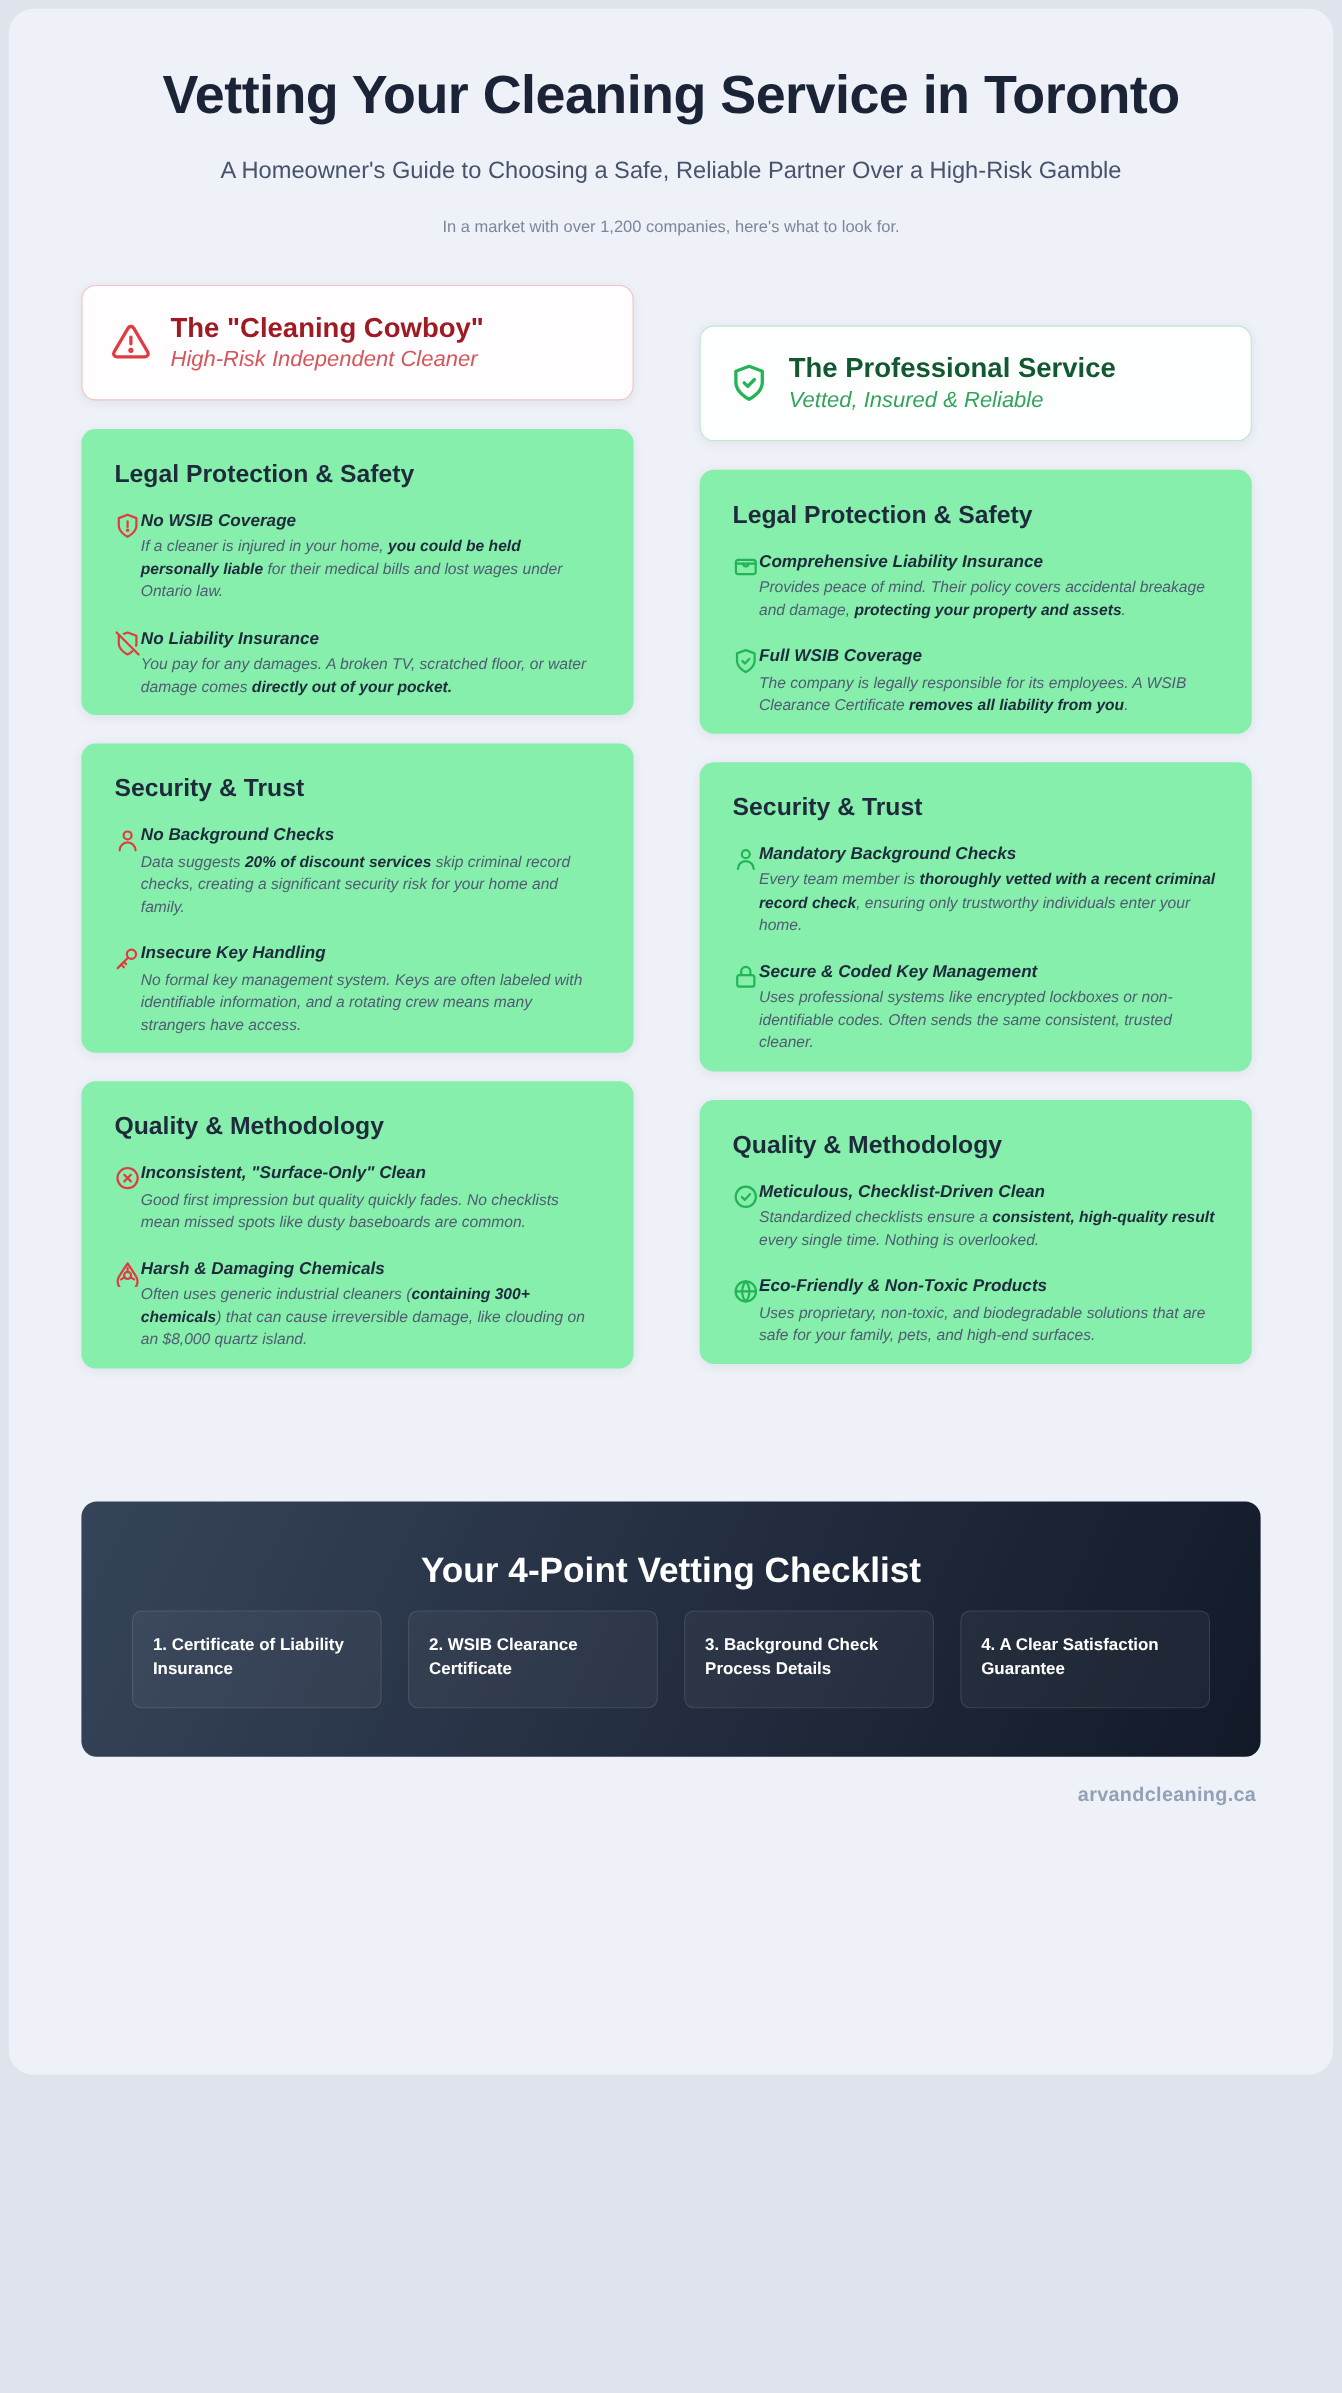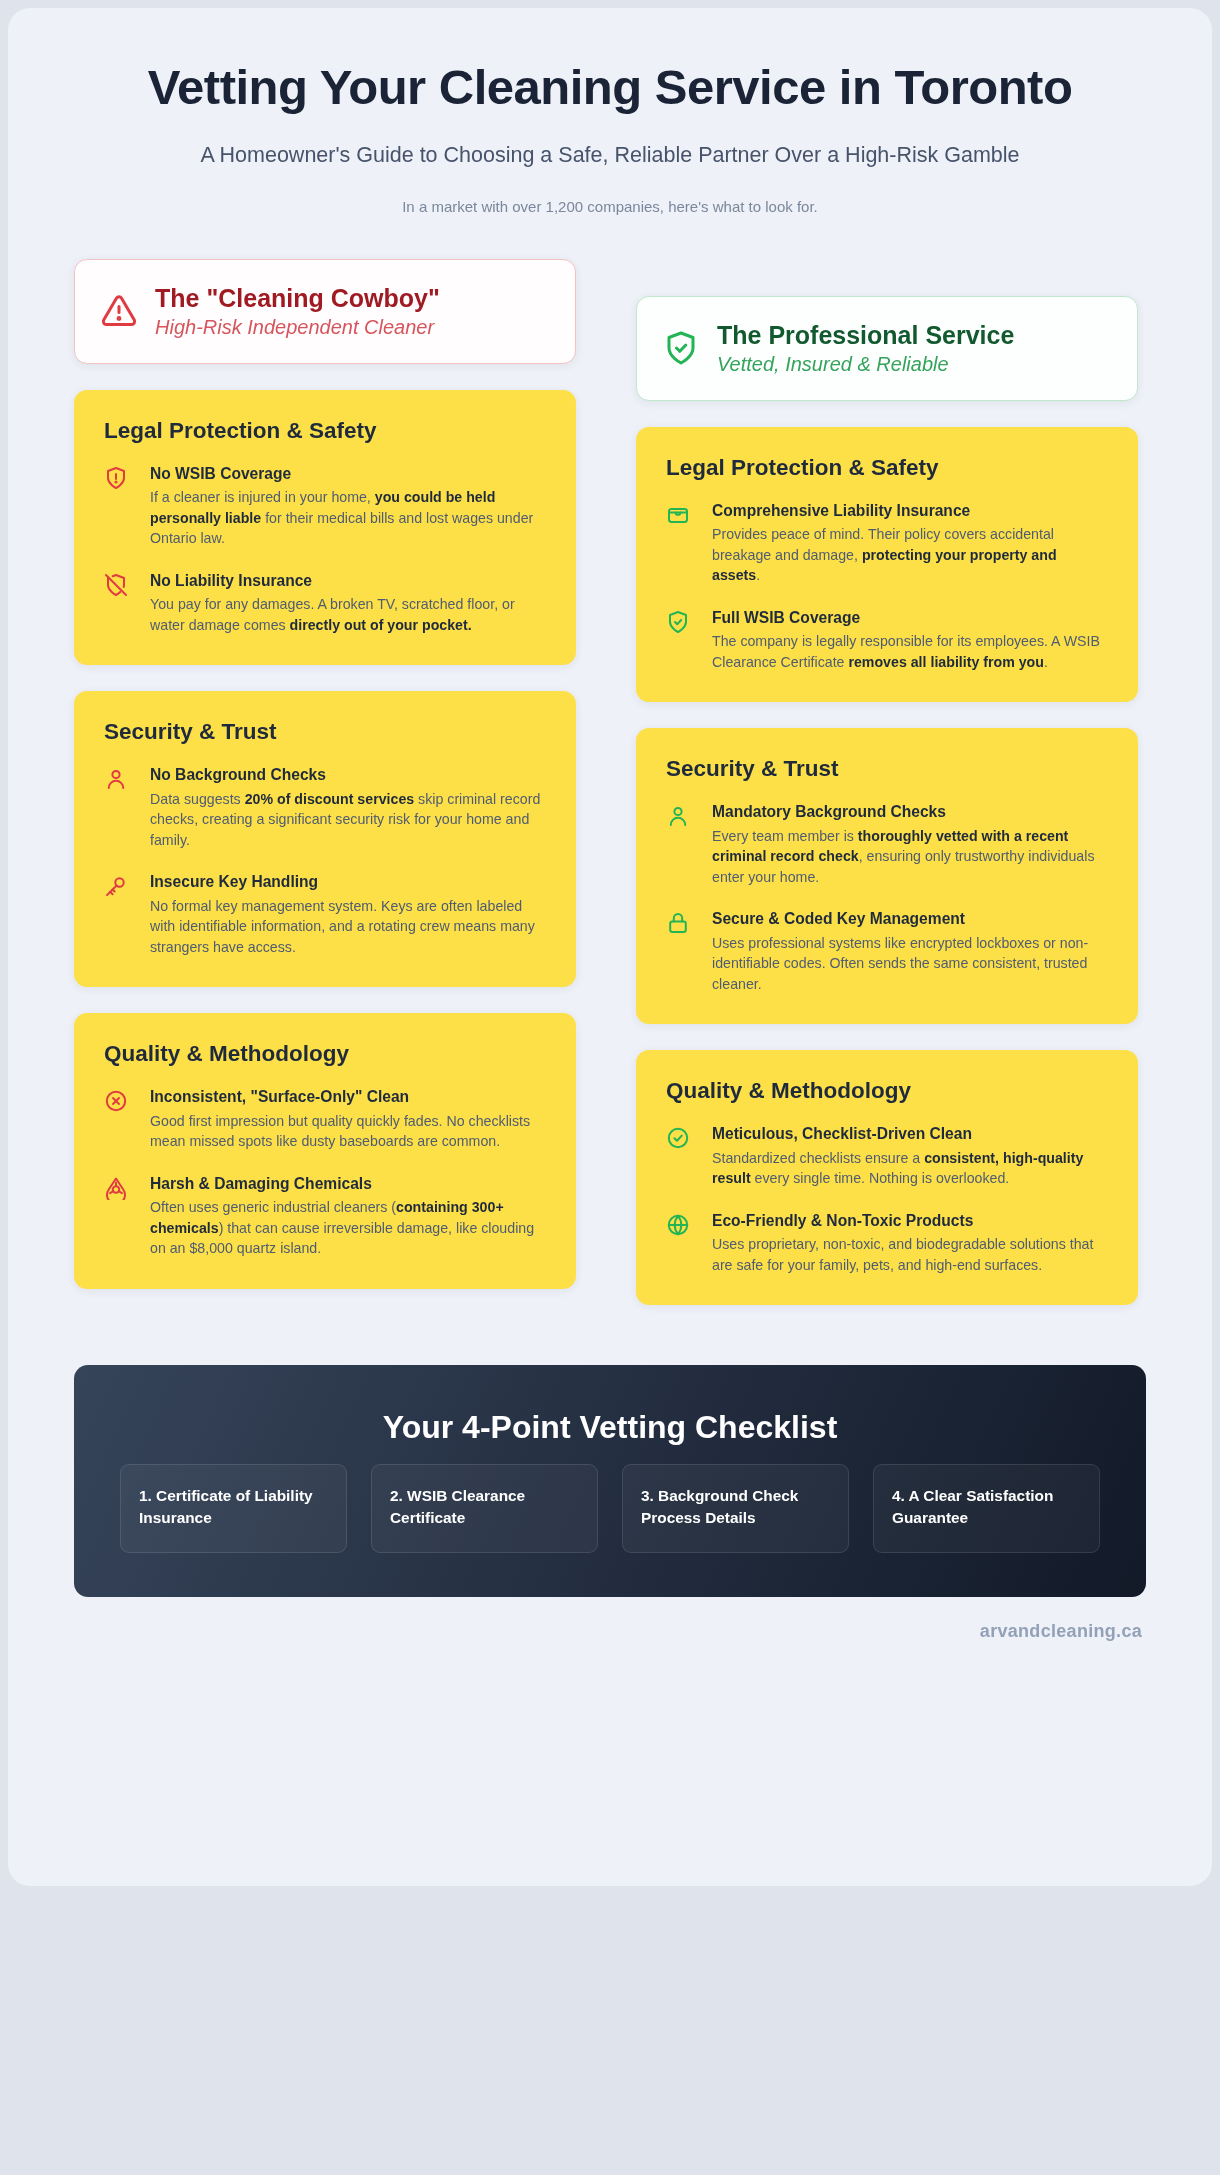--- a/index.html
+++ b/index.html
@@ -52,24 +52,24 @@
     margin-top: 44px;
     padding: 0 66px;
     height: 1090px;
   }
 
   .col { position: absolute; width: 502px; }
   .col-left  { left: 66px;  top: 0px; }
   .col-right { left: 628px; top: 37px; }
 
   .card {
-    background: #fde047;
+    background: #86efac;
     border-radius: 13px;
     box-shadow: 0 2px 10px rgba(30,45,75,0.07);
-    padding: 28px 30px 30px;
+    padding: 28px 30px 15px;
     margin-bottom: 26px;
   }
 
   
   .banner {
     display: flex;
     align-items: center;
     gap: 18px;
     padding: 24px 26px;
   }
@@ -86,21 +86,21 @@
   .t-good  { color: #13592f; }
   .s-good  { color: #34a35b; }
 
   .card-heading {
     font-size: 22.5px;
     font-weight: bold;
     color: #1f2a3d;
     margin-bottom: 20px;
   }
 
-  .item { display: flex; gap: 22px; margin-bottom: 22px; }
+  .item { display: flex; gap: 0; margin-bottom: 22px; font-style: italic; }
   .item:last-child { margin-bottom: 0; }
 
   .item-icon { flex: 0 0 auto; width: 24px; height: 24px; margin-top: 2px; }
 
   .item-title {
     font-size: 15.6px;
     font-weight: bold;
     color: #1f2a3d;
     line-height: 1.3;
     margin-bottom: 3px;

